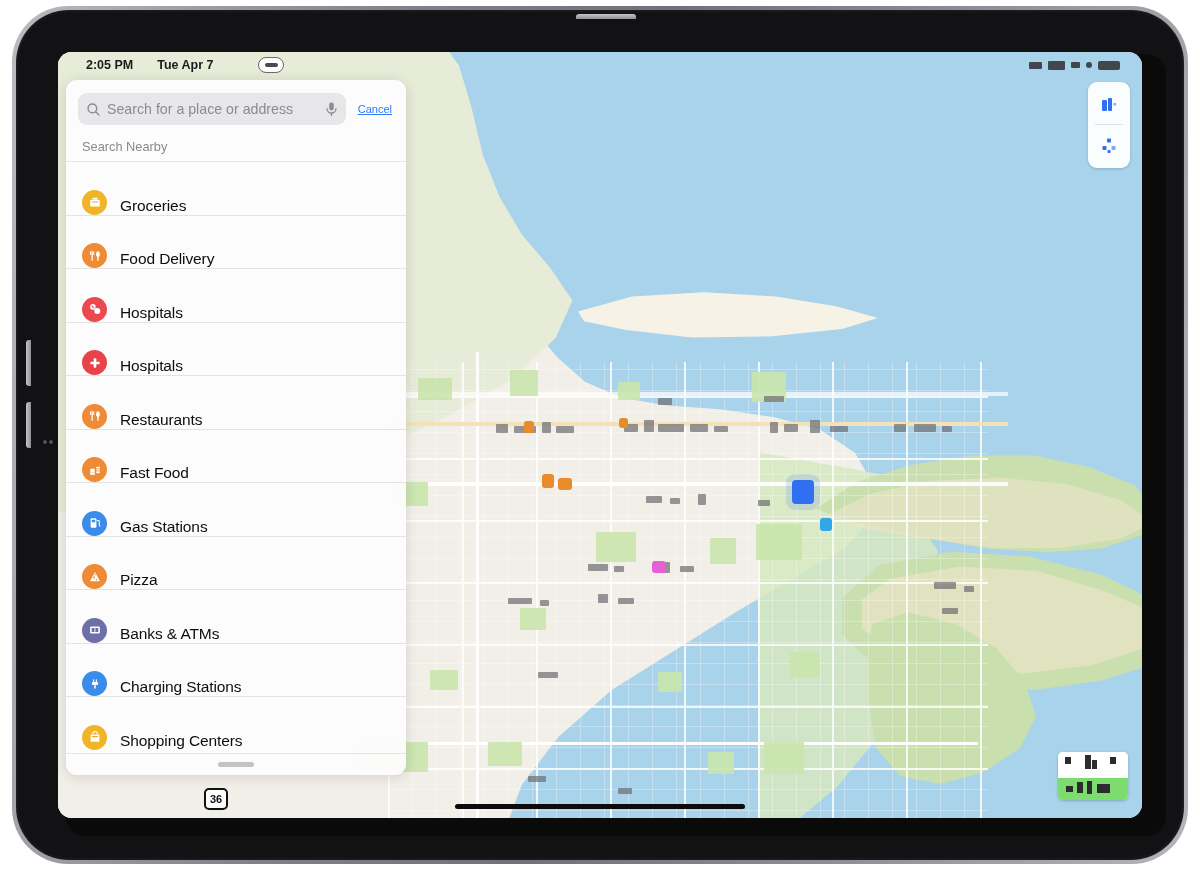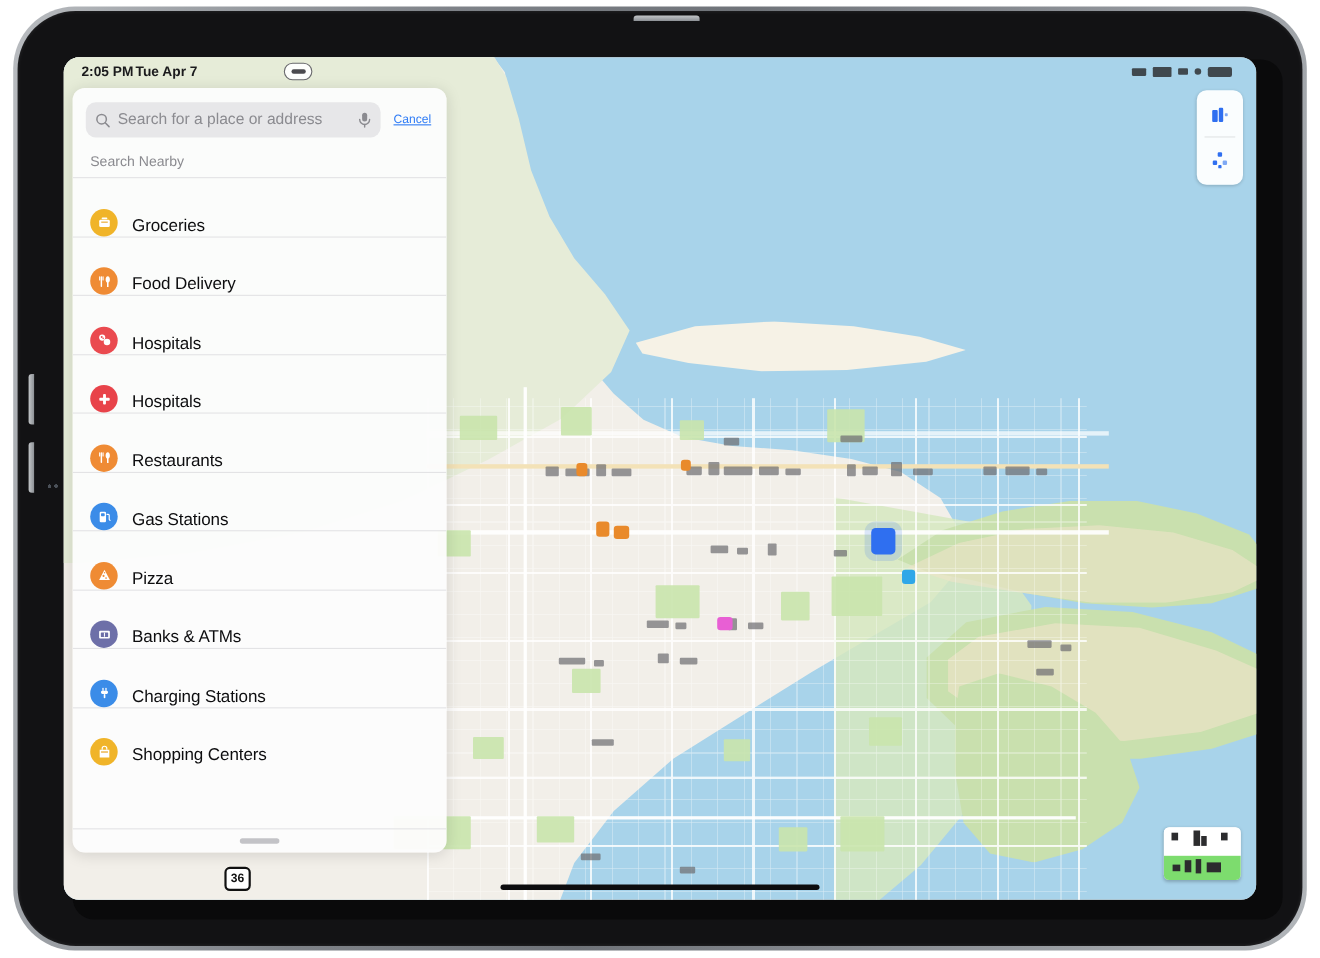--- a/index.html
+++ b/index.html
@@ -243,21 +243,21 @@
 
   
   #status-bar {
     position: absolute; left: 0; top: 0;
     width: 100%; height: 26px;
     display: flex; align-items: center;
     padding: 0 22px 0 16px;
     font-size: 12.5px; font-weight: bold; color: #1b1b1d;
     z-index: 40;
   }
-  #status-bar .sb-left { display: flex; gap: 2px; align-items: flex-start; }
+  #status-bar .sb-left { display: flex; gap: 24px; align-items: flex-start; margin-left: 12px; }
   #status-bar .sb-right { margin-left: auto; display: flex; gap: 6px; align-items: center; opacity: .82; }
   .sb-glyph { background: #2a2a2c; border-radius: 1px; filter: blur(0.7px); }
   .sb-wifi  { width: 13px; height: 7px; }
   .sb-sig   { width: 17px; height: 9px; }
   .sb-dot   { width: 9px;  height: 6px; }
   .sb-pt    { width: 6px;  height: 6px; border-radius: 50%; }
   .sb-batt  { width: 22px; height: 9px; border-radius: 2px; }
 
   
   #search-panel {
@@ -581,20 +581,32 @@
               <svg width="14" height="14" viewBox="0 0 16 16">
                 <rect x="4" y="2.5" width="1.5" height="11" rx="0.7" fill="#ffffff"></rect>
                 <rect x="2.4" y="2.5" width="1.2" height="4.4" rx="0.6" fill="#ffffff"></rect>
                 <rect x="5.9" y="2.5" width="1.2" height="4.4" rx="0.6" fill="#ffffff"></rect>
                 <path d="M11.4 2.5c1.4 0 2.2 1.6 2.2 3.6 0 1.6-.7 2.6-1.4 2.9v4.5h-1.6V9c-.7-.3-1.4-1.3-1.4-2.9 0-2 .8-3.6 2.2-3.6z" fill="#ffffff"></path>
               </svg>
             </span>
             <span class="cat-label">Restaurants</span>
           </div>
           <div class="nearby-row">
+            <span class="cat-icon" style="background: rgb(239, 139, 52);">
+              <svg width="14" height="14" viewBox="0 0 16 16">
+                <path d="M2.5 11.4h5.2v2.2H2.5z" fill="#ffffff"></path>
+                <path d="M2.8 6.6h4.6l.5 4.4H2.3z" fill="#ffffff"></path>
+                <rect x="9.3" y="4.2" width="4.4" height="2" rx="1" fill="#ffffff"></rect>
+                <rect x="9.3" y="7" width="4.4" height="1.7" rx="0.6" fill="#ffffff"></rect>
+                <rect x="9.3" y="9.5" width="4.4" height="2.2" rx="1" fill="#ffffff"></rect>
+              </svg>
+            </span>
+            <span class="cat-label">Fast Food</span>
+          </div>
+          <div class="nearby-row">
             <span class="cat-icon" style="background: rgb(59, 140, 232);">
               <svg width="14" height="14" viewBox="0 0 16 16">
                 <rect x="3" y="2.5" width="6.6" height="11" rx="1.3" fill="#ffffff"></rect>
                 <rect x="4.4" y="4.2" width="3.8" height="3" rx="0.7" fill="#3b8ce8"></rect>
                 <path d="M10.6 5.2h1.3c.6 0 1 .4 1 1v4.2c0 .6.4 1 1 1" fill="none" stroke="#ffffff" stroke-width="1.2" stroke-linecap="round"></path>
               </svg>
             </span>
             <span class="cat-label">Gas Stations</span>
           </div>
           <div class="nearby-row">

